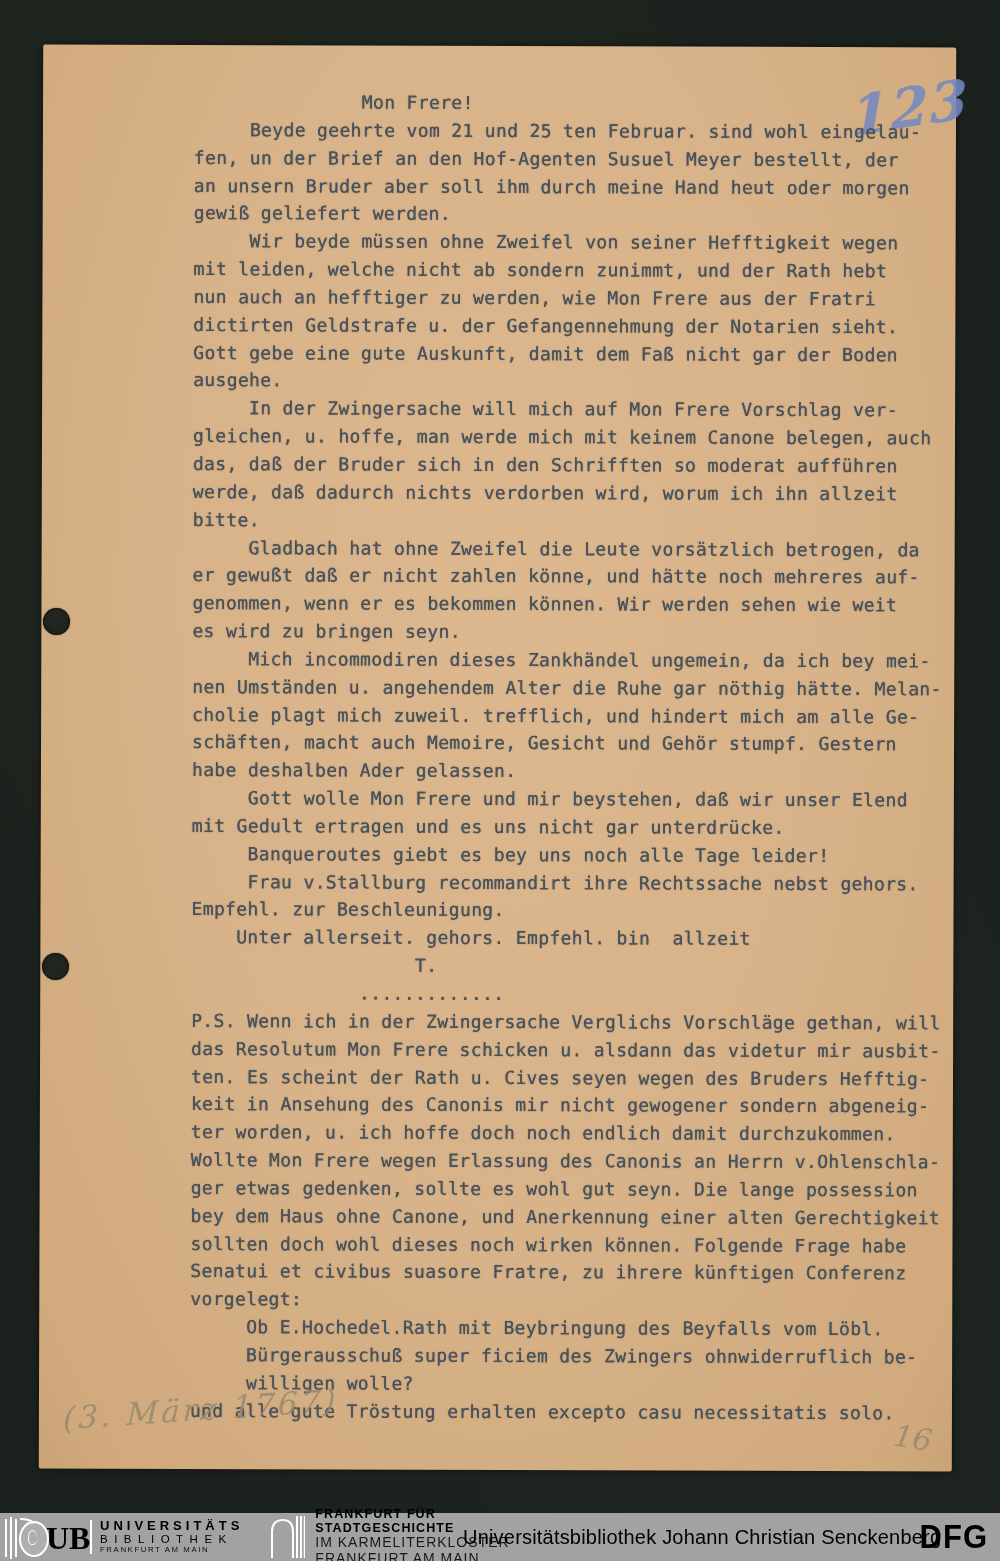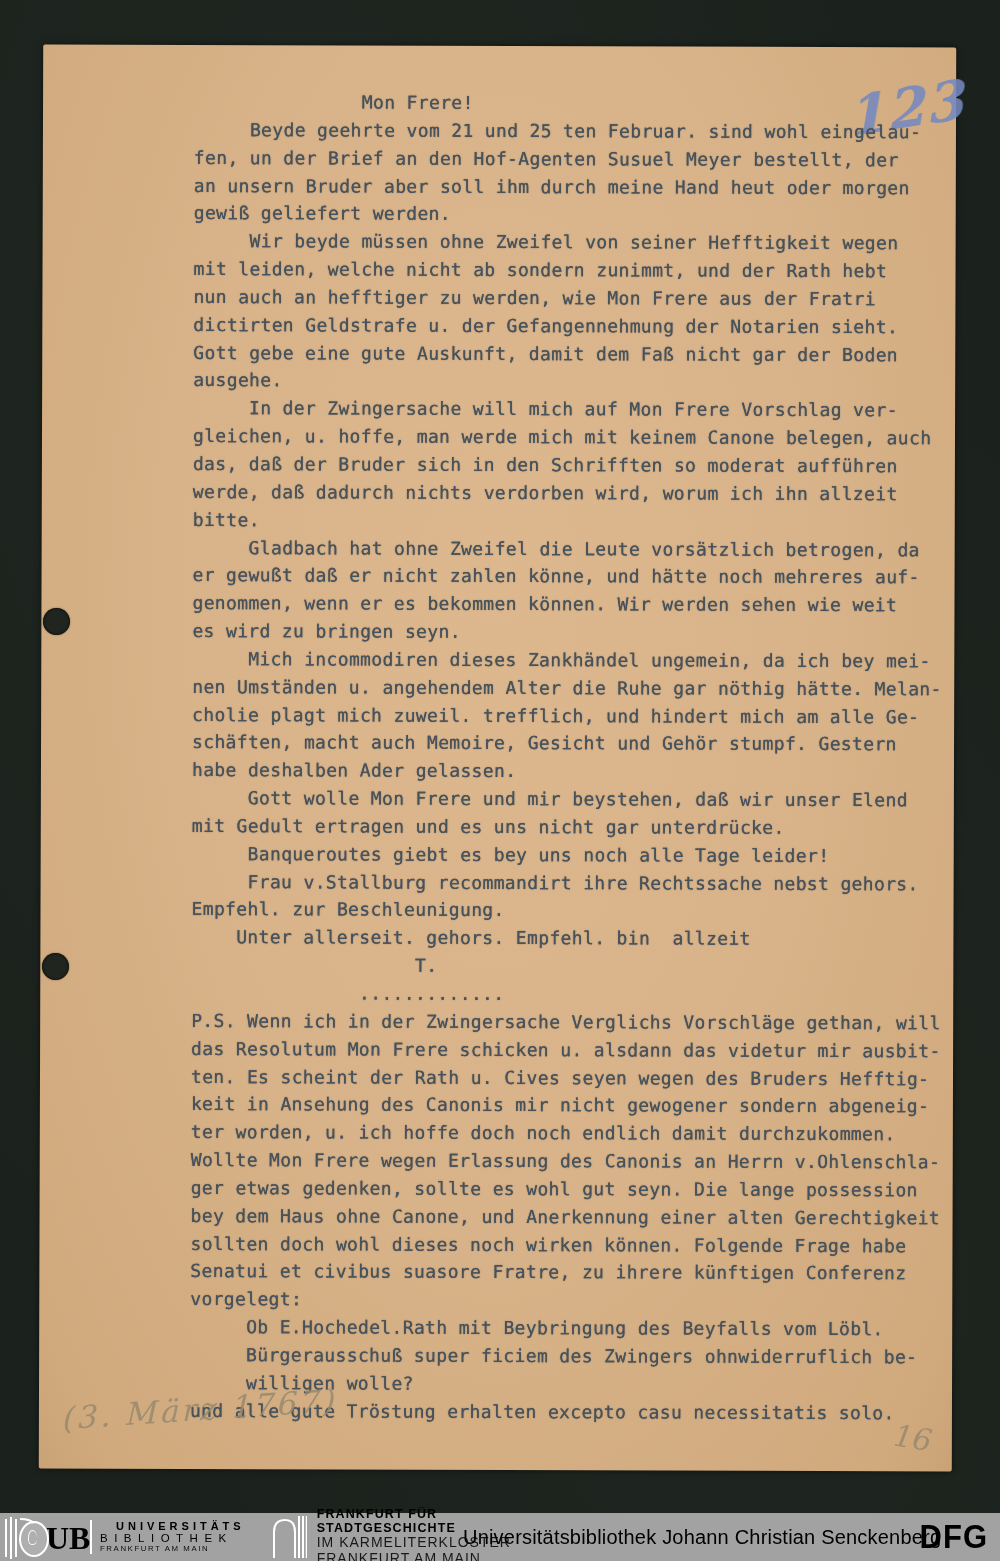--- a/index.html
+++ b/index.html
@@ -76,21 +76,21 @@
   .ub-portrait::after{
     content:"";position:absolute;left:7px;top:7px;width:8px;height:13px;
     border-radius:50% 50% 40% 40%;border:1.5px solid rgba(255,255,255,.9);border-right:none;
   }
   .ub-abbr{
     position:absolute;left:42px;top:4px;
     font-family:"Liberation Serif", serif;font-weight:bold;font-size:32px;line-height:38px;
   }
   .ub-sep{width:2px;height:34px;background:#fff;margin:0 8px 0 2px;}
   .ub-text{display:flex;flex-direction:column;justify-content:center;line-height:1.12;}
-  .ub-text .l1{font-size:11px;letter-spacing:4px;font-weight:bold;margin-left:16px;}
+  .ub-text .l1{font-size:13px;letter-spacing:4px;font-weight:bold;}
   .ub-text .l2{font-size:11.5px;letter-spacing:6.5px;font-weight:normal;}
   .ub-text .l3{font-size:7.8px;letter-spacing:1.6px;opacity:.92;}
   .inst-block{display:flex;align-items:center;margin-left:26px;}
   .inst-arch{margin-right:10px;}
   .inst-text{display:flex;flex-direction:column;line-height:1.08;}
   .inst-text .l1,.inst-text .l2{font-size:12.5px;font-weight:bold;letter-spacing:1.1px;}
   .inst-text .l3,.inst-text .l4{font-size:14px;letter-spacing:1px;opacity:.85;}
   .lib-name{
     position:absolute;left:463px;top:0;height:48px;display:flex;align-items:center;
     font-size:20px;letter-spacing:.2px;

